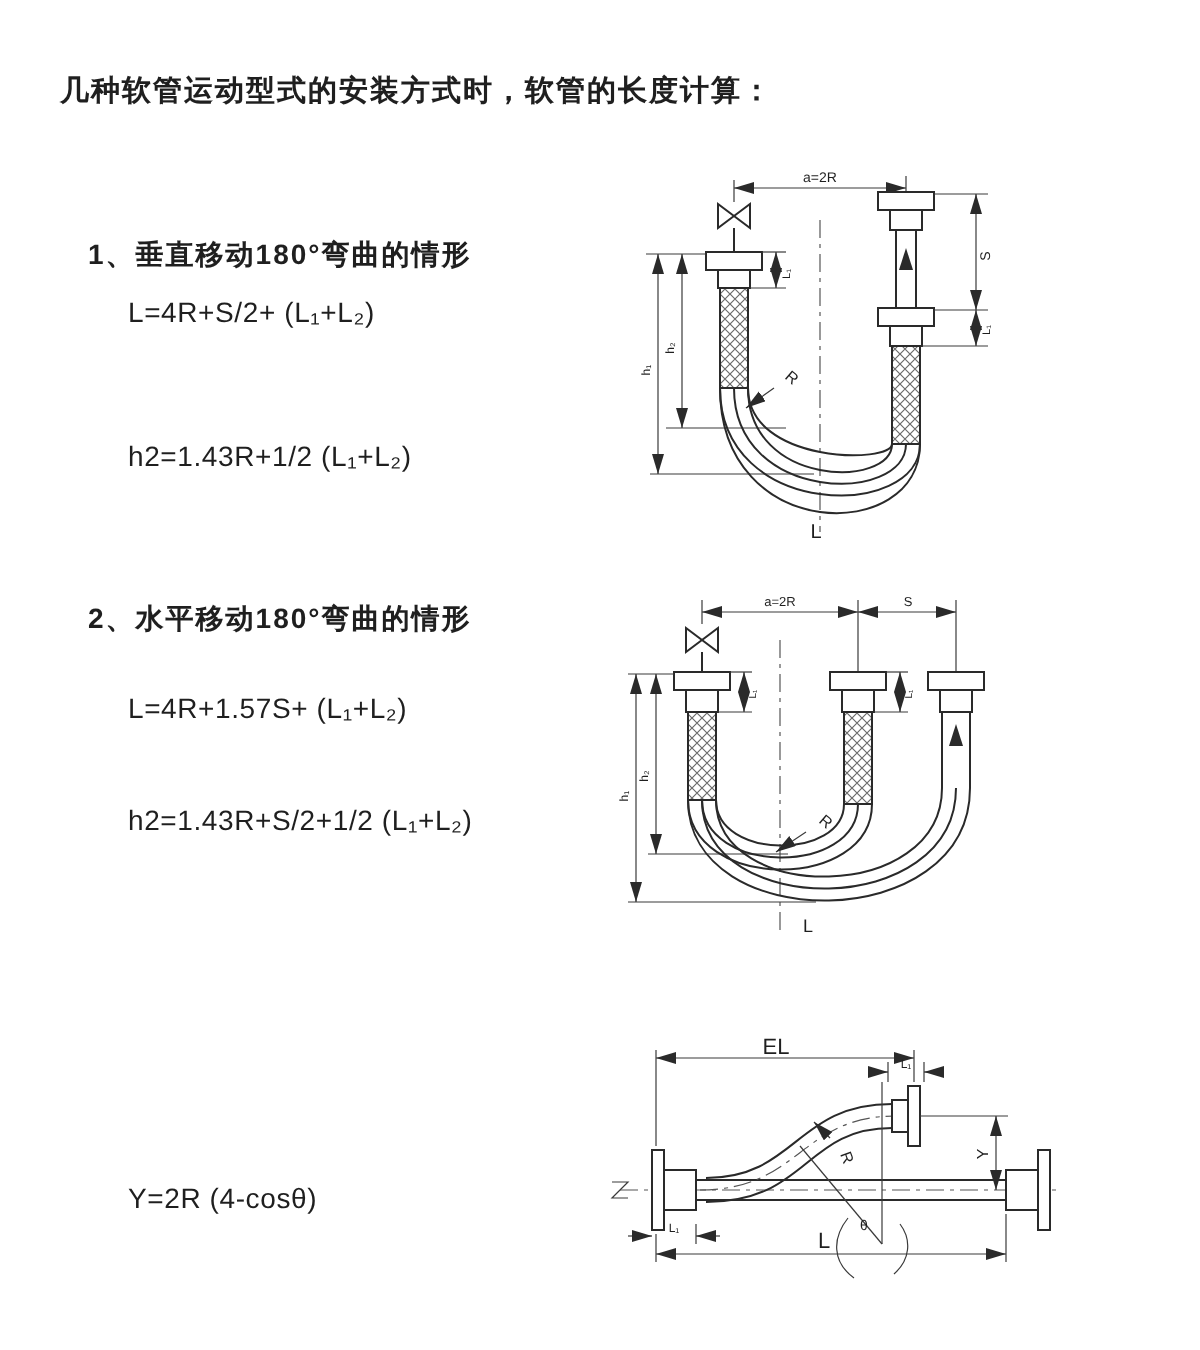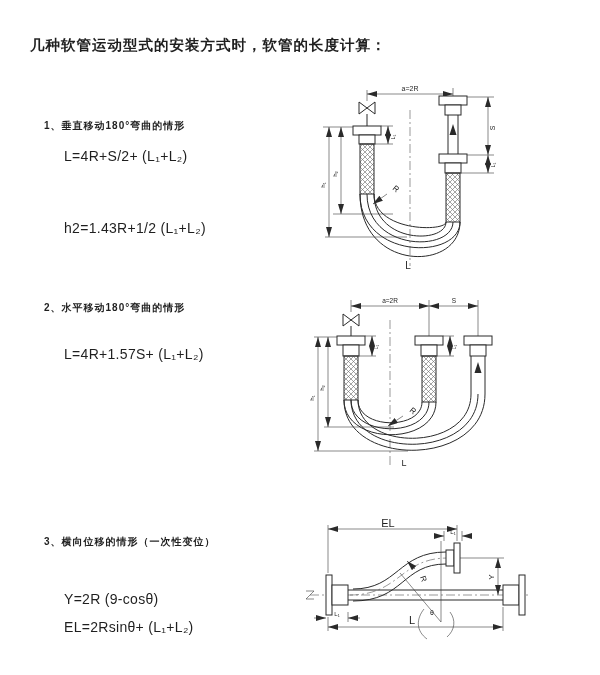--- a/index.html
+++ b/index.html
@@ -3,21 +3,21 @@
 <meta charset="utf-8">
 <style>
   html,body{margin:0;padding:0;background:#ffffff;}
   .page{
     position:relative;width:528px;height:675px;background:#ffffff;
     font-family:"Liberation Sans","DejaVu Sans",sans-serif;color:#1f1f1f;overflow:hidden;margin-top:12px;
   }
   .doc-title{
     position:absolute;left:30px;top:24px;font-size:14.5px;font-weight:bold;letter-spacing:1px;
   }
-  .sec-heading{position:absolute;left:44px;font-size:10px;font-weight:bold;letter-spacing:1px;}
+  .sec-heading{position:absolute;left:44px;font-size:14px;font-weight:bold;letter-spacing:1px;}
   .formula{position:absolute;left:64px;font-size:14px;letter-spacing:0.3px;}
   svg.diagram{position:absolute;}
   svg text{font-family:"Liberation Sans","DejaVu Sans",sans-serif;fill:#1f1f1f;}
   .ln{stroke:#2a2a2a;stroke-width:1;fill:none;}
   .thin{stroke:#3a3a3a;stroke-width:0.6;fill:none;}
   .fitting{stroke:#2a2a2a;stroke-width:1;fill:#ffffff;}
   .cl{stroke:#555;stroke-width:0.6;fill:none;stroke-dasharray:9 3 2 3;}
 </style>
 </head>
 <body>
@@ -109,20 +109,21 @@
       <path d="M59,112 C59,150 131,150 131,140"></path>
     </g>
 
     <line class="thin" x1="72" y1="112" x2="58" y2="122" marker-end="url(#m1e)"></line>
     <text x="77" y="107" font-size="8" transform="rotate(40 77 107)">R</text>
     <text x="93" y="187" font-size="10" text-anchor="middle">L</text>
   </svg>
 
   <div class="sec-heading" style="top:289px">2、水平移动180°弯曲的情形</div>
   <div class="formula" style="top:334px">L=4R+1.57S+ (L₁+L₂)</div>
+  <div class="formula" style="top:390px">h2=1.43R+S/2+1/2 (L₁+L₂)</div>
 
   <svg class="diagram" style="left:306px;top:282px" width="248" height="182" viewBox="0 0 248 182">
     <defs>
       <marker id="m2e" markerWidth="11" markerHeight="7" refX="10" refY="3" orient="auto" markerUnits="userSpaceOnUse">
           <path d="M0 0 L10 3 L0 6 Z" fill="#2a2a2a"></path>
         </marker>
       <marker id="m2s" markerWidth="11" markerHeight="7" refX="0" refY="3" orient="auto" markerUnits="userSpaceOnUse">
           <path d="M10 0 L0 3 L10 6 Z" fill="#2a2a2a"></path>
         </marker>
       <pattern id="br2" width="5" height="5" patternUnits="userSpaceOnUse">
@@ -194,23 +195,21 @@
       <path d="M38,106 C38,174 179,174 179,100"></path>
       <path d="M45,106 C45,166 172,166 172,100"></path>
       <path d="M52,106 C52,158 165,158 165,100"></path>
     </g>
 
     <line class="thin" x1="97" y1="122" x2="82" y2="132" marker-end="url(#m2e)"></line>
     <text x="103" y="117" font-size="8" transform="rotate(40 103 117)">R</text>
     <text x="98" y="172" font-size="9" text-anchor="middle">L</text>
   </svg>
 
-  <div class="sec-heading" style="top:523px">3、横向位移的情形（一次性变位）</div>
-  <div class="formula" style="top:579px">Y=2R (9-cosθ)</div>
-  <div class="formula" style="top:607px">EL=2Rsinθ+ (L₁+L₂)</div>
+  <div class="formula" style="top:579px">Y=2R (4-cosθ)</div>
 
   <svg class="diagram" style="left:298px;top:503px" width="302" height="152" viewBox="0 0 302 152">
     <defs>
       <marker id="m3e" markerWidth="11" markerHeight="7" refX="10" refY="3" orient="auto" markerUnits="userSpaceOnUse">
           <path d="M0 0 L10 3 L0 6 Z" fill="#2a2a2a"></path>
         </marker>
       <marker id="m3s" markerWidth="11" markerHeight="7" refX="0" refY="3" orient="auto" markerUnits="userSpaceOnUse">
           <path d="M10 0 L0 3 L10 6 Z" fill="#2a2a2a"></path>
         </marker>
     </defs>

